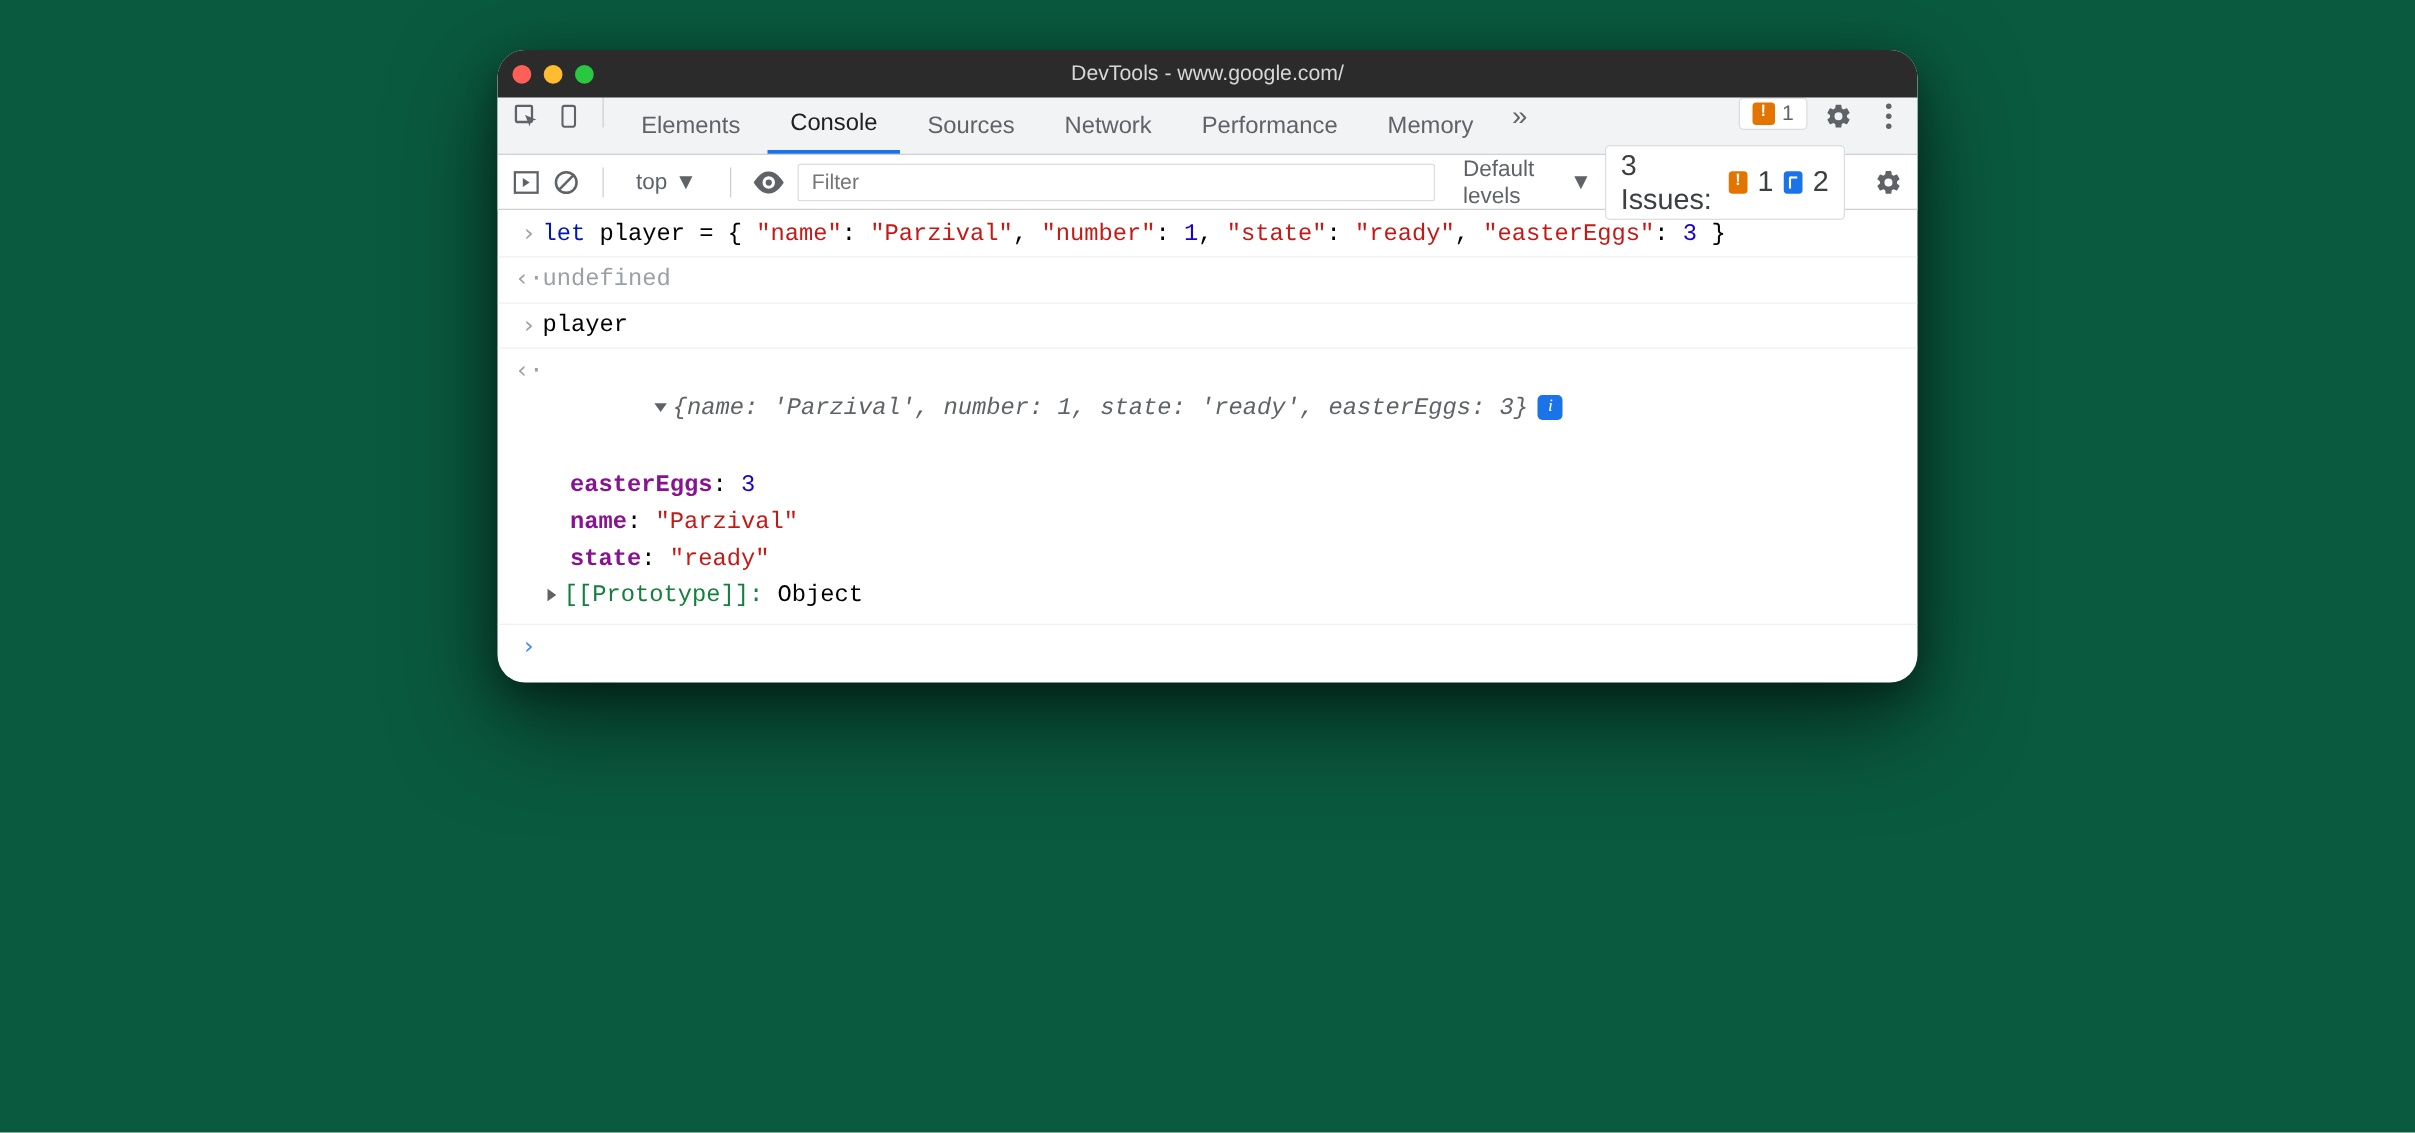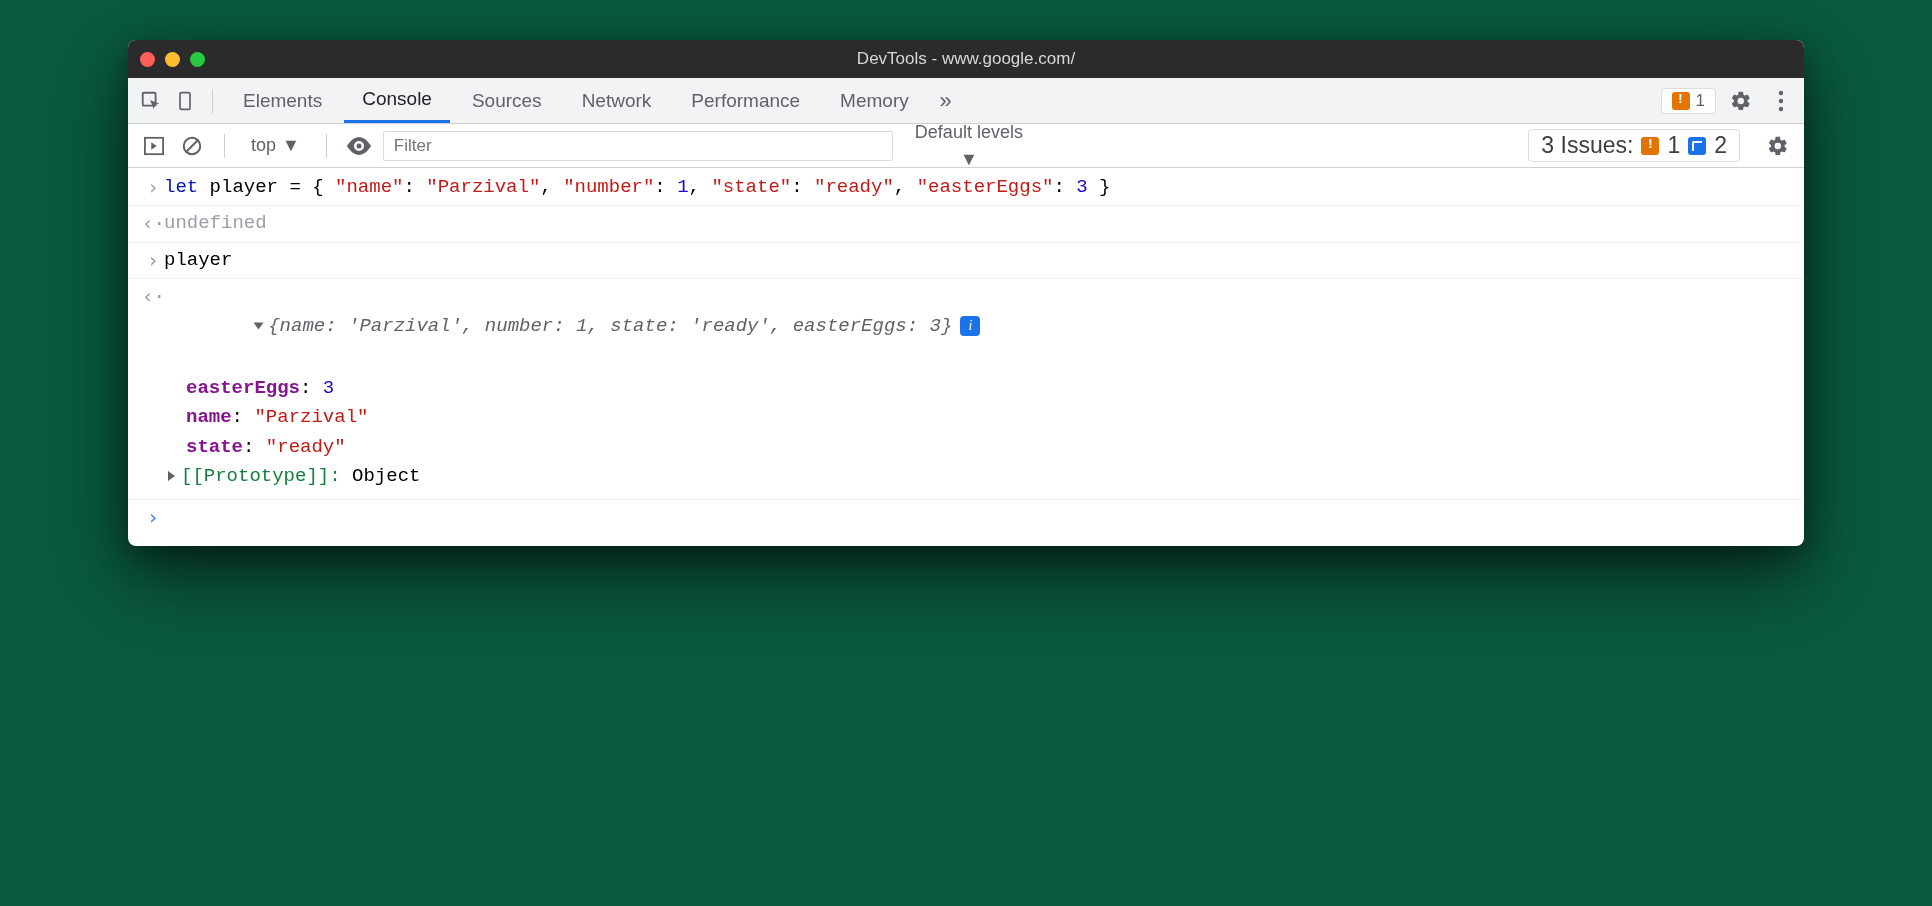--- a/index.html
+++ b/index.html
@@ -7,23 +7,23 @@
     background: #0d4f3c;
     background: linear-gradient(#0a5a3f,#0a5a3f);
     font-family: -apple-system, BlinkMacSystemFont, "Segoe UI", Helvetica, Arial, sans-serif;
     display: flex;
     align-items: flex-start;
     justify-content: center;
     padding: 40px 20px;
     min-height: 100vh;
   }
   .window {
-    width: 1676px;
+    width: 1136px;
     background: #fff;
-    border-radius: 8px;
+    border-radius: 22px;
     overflow: hidden;
     box-shadow: 0 30px 80px rgba(0,0,0,.55), 0 10px 30px rgba(0,0,0,.35);
   }
   .titlebar {
     background: #2b2b2b;
     color: #d7d7d7;
     height: 38px;
     display: flex;
     align-items: center;
     padding: 0 12px;
@@ -31,21 +31,21 @@
     position: relative;
   }
   .traffic { display: flex; gap: 10px; }
   .dot { width: 15px; height: 15px; border-radius: 50%; }
   .dot.red { background: #ff5f57; }
   .dot.yellow { background: #febc2e; }
   .dot.green { background: #28c840; }
   .titlebar-title { position: absolute; left: 0; right: 0; text-align: center; font-weight: 500; pointer-events: none;}
   .tabbar {
     display: flex;
-    align-items: center;
+    align-items: flex-start;
     height: 46px;
     border-bottom: 1px solid #d0d0d0;
     background: #f1f3f4;
     padding: 0 8px;
     gap: 4px;
     font-size: 19px;
     color: #5f6368;
   }
   .tabbar .icon-btn { width: 30px; height: 30px; display:flex; align-items:center; justify-content:center; cursor:pointer; color:#5f6368;}
   .vsep { width:1px; height:24px; background:#cfcfcf; margin:0 8px;}
@@ -64,21 +64,21 @@
     border-bottom:1px solid #d0d0d0; padding:0 12px; background:#fff;
     font-size:18px; color:#5f6368;
   }
   .toolbar2 .icon-btn { width:28px; height:28px; display:flex; align-items:center; justify-content:center; cursor:pointer;}
   .ctx { display:flex; align-items:center; gap:6px; padding:0 8px; cursor:pointer;}
   .eye-btn { cursor:pointer; }
   .filter-input {
     flex:0 0 510px; height:30px; border:1px solid #dadce0; border-radius:2px;
     padding:0 10px; font-size:17px; color:#5f6368; outline:none; background:#fff;
   }
-  .levels { display:flex; align-items:center; gap:6px; cursor:pointer; margin-left:12px;flex-direction:column;}
+  .levels { display:flex; align-items:center; gap:6px; cursor:pointer; margin-left:12px;}
   .issues-pill {
     display:flex; align-items:center; gap:8px;
     background:#fff; border:1px solid #dadce0; border-radius:4px;
     padding:2px 12px; font-size:23px; color:#3c4043; cursor:pointer; margin-left:auto;
   }
   .blue-chip{ width:18px; height:18px; background:#1a73e8; border-radius:3px; position:relative;}
   .blue-chip::after{content:""; position:absolute; inset:4px; border:2px solid #fff; border-bottom:none; border-right:none; border-radius:2px 0 0 0;}
   .mono { font-family: Menlo, Consolas, "Courier New", monospace; font-size:19px; line-height:1.55; }
   .console-body { padding: 2px 0 10px 0; }
   .row { display:flex; align-items:flex-start; padding:3px 14px; border-bottom:1px solid #f0f0f0;}

